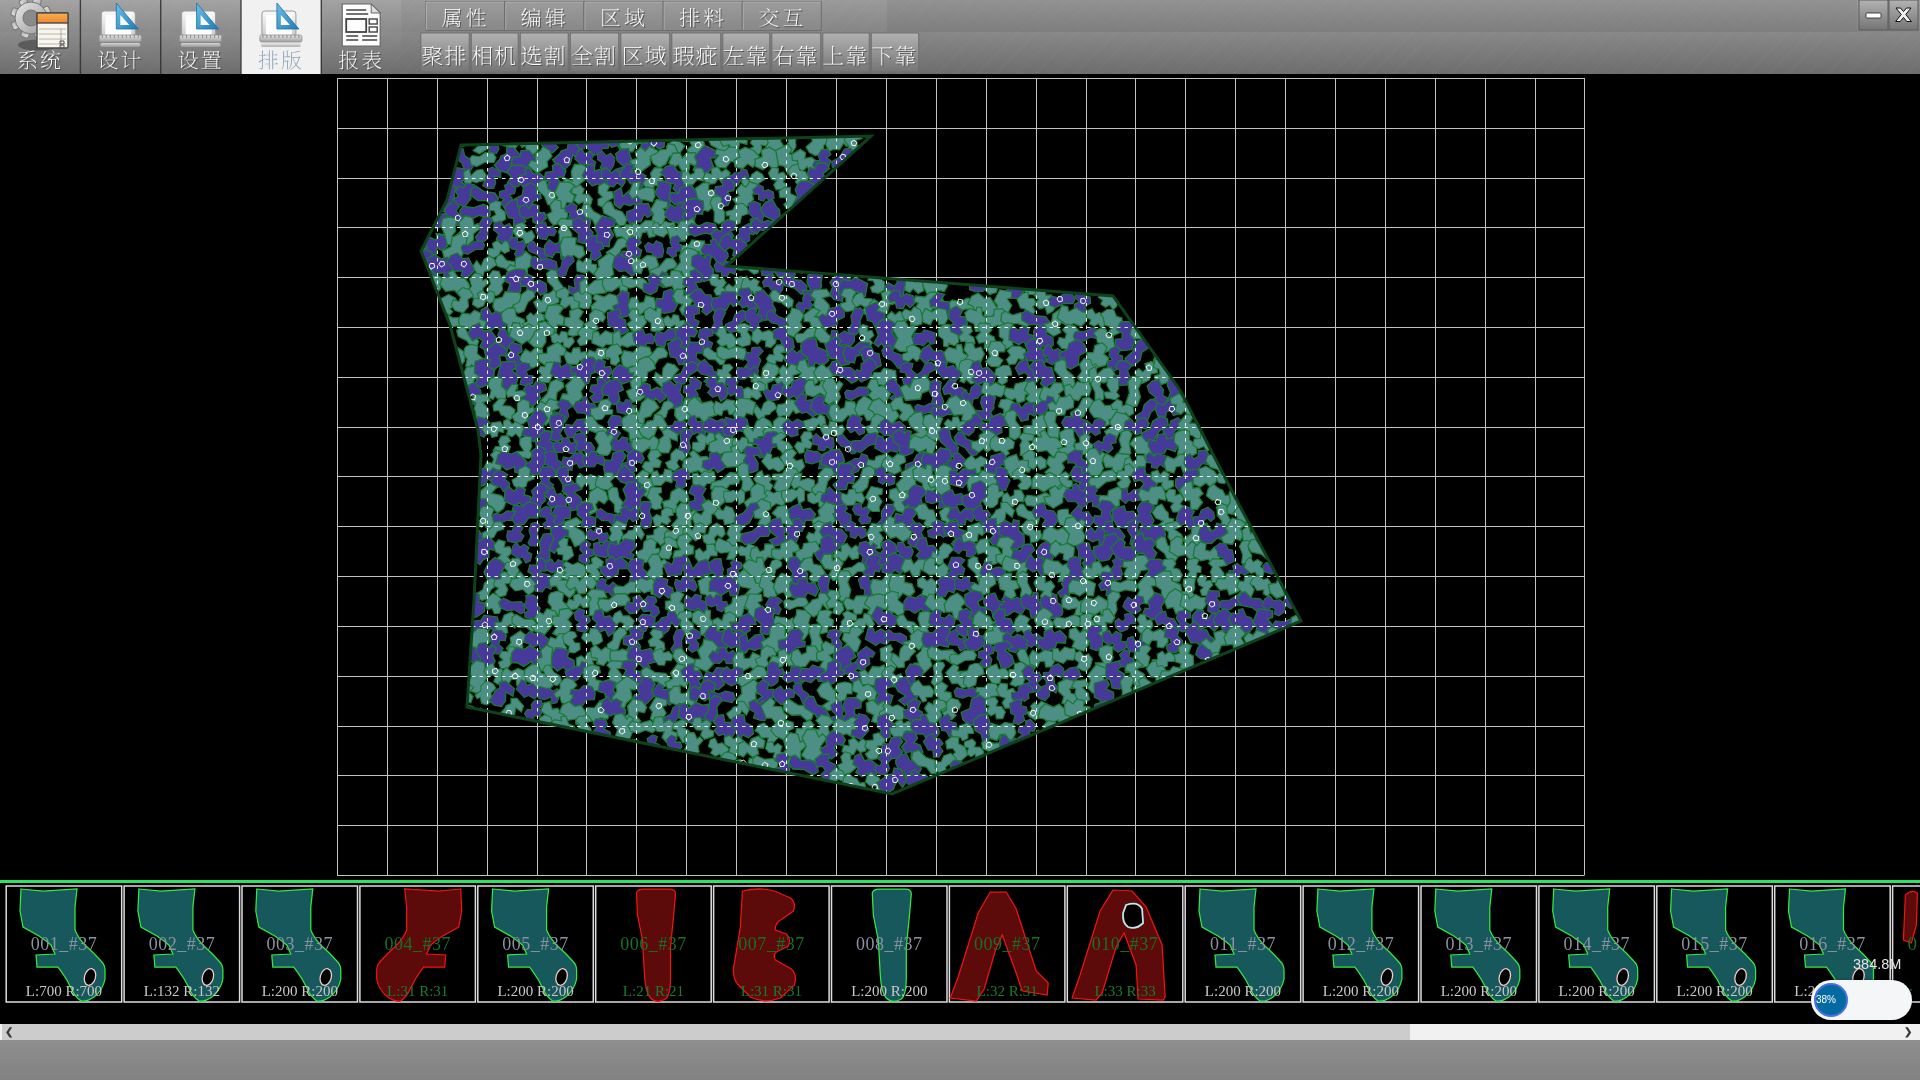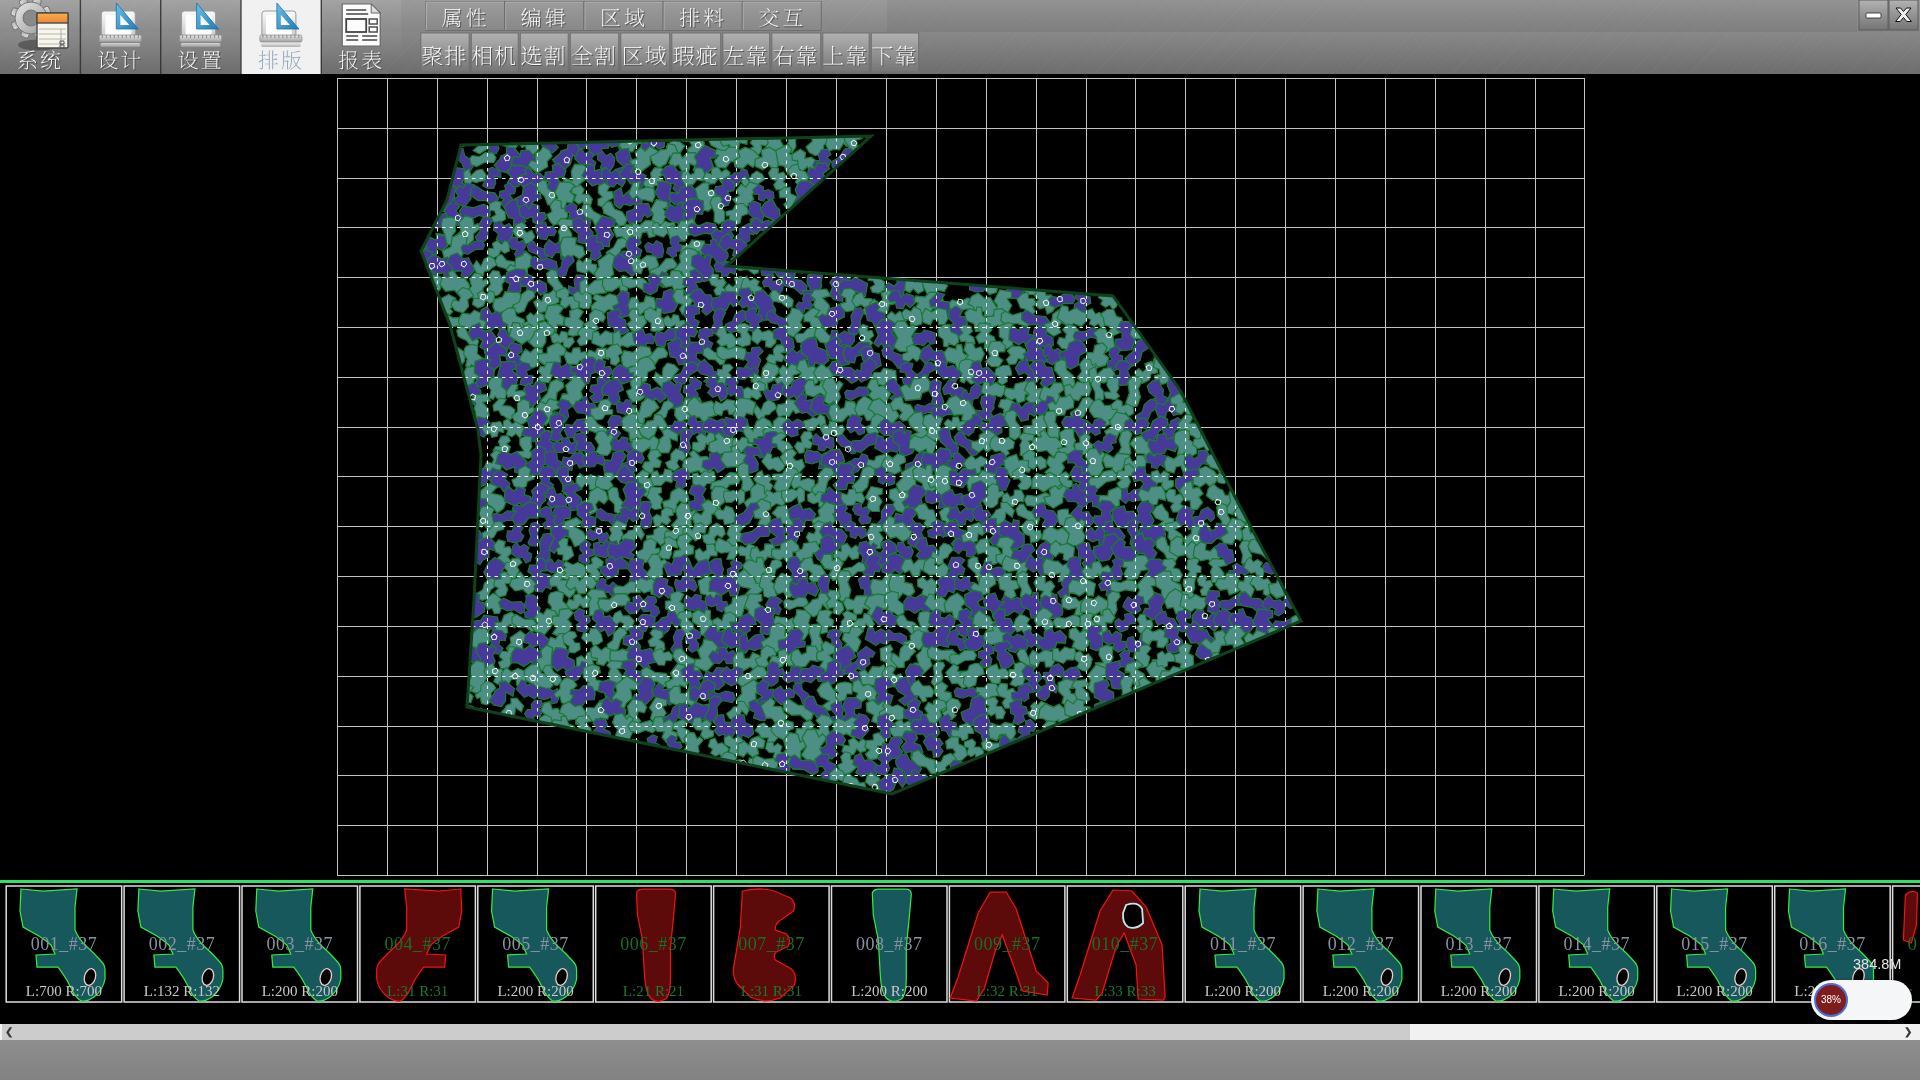--- a/index.html
+++ b/index.html
@@ -2,21 +2,21 @@
 <html><head><meta charset="utf-8"><style>
 html,body{margin:0;padding:0;width:1920px;height:1080px;overflow:hidden;background:#000;font-family:"Liberation Sans",sans-serif}
 #green{position:absolute;left:0;top:880px;width:1920px;height:3px;background:#2de365}
 #gap2{position:absolute;left:0;top:1003px;width:1920px;height:21px;background:#000}
 #sbar{position:absolute;left:0;top:1024px;width:1920px;height:16px;background:#f1f1f1}
 #sthumb{position:absolute;left:2px;top:1024px;width:1408px;height:16px;background:#cccccc}
 #sleft{position:absolute;left:5px;top:1024px;width:14px;height:16px;color:#3a3a3a;font-size:10px;font-weight:bold;line-height:16px}
 #sright{position:absolute;left:1904px;top:1024px;width:16px;height:16px;color:#3a3a3a;font-size:10px;font-weight:bold;line-height:16px}
 #status{position:absolute;left:0;top:1040px;width:1920px;height:40px;background:linear-gradient(#8e8e8e,#828282)}
 #badge{position:absolute;left:1811px;top:980px;width:101px;height:40px;background:#f4f6f8;border-radius:20px;box-shadow:0 0 3px rgba(0,0,0,.35)}
-#bcirc{position:absolute;left:1814px;top:983px;width:30px;height:30px;border-radius:50%;background:#7f1d1d;border:2.5px solid #4a6fe0;color:#fff;font-size:10px;text-align:center;line-height:30px}
+#bcirc{position:absolute;left:1814px;top:983px;width:30px;height:30px;border-radius:50%;background:#0369a1;border:2.5px solid #4a6fe0;color:#fff;font-size:10px;text-align:left;line-height:30px}
 #btext{position:absolute;left:1853px;top:944px;width:60px;height:40px;color:#e5e5e5;font-size:14.5px;line-height:40px}
 </style></head><body>
 <svg width="1920" height="74" viewBox="0 0 1920 74" style="position:absolute;left:0;top:0">
 <defs>
 <path id="zh0" d="M45 8 54 -22H928C943 -22 952 -17 955 -6C924 23 874 61 874 61L831 8H494V438H847C861 438 870 443 873 454C842 483 793 521 793 521L750 468H494V788C517 792 526 802 529 816L449 826V8Z"></path>
       <path id="zh1" d="M872 803 826 747H45L54 717H454V-72H461C481 -72 498 -60 498 -54V492C609 438 758 343 813 268C887 240 873 393 498 512V717H930C945 717 953 722 956 733C924 763 872 803 872 803Z"></path>
       <path id="zh2" d="M877 56 833 2H681L738 520C756 521 766 525 773 532L717 584L688 551H350C360 615 370 675 376 724H896C909 724 919 729 922 740C891 770 841 808 841 808L796 754H75L84 724H329C316 600 277 374 248 249C234 245 218 239 208 233L267 181L295 209H657L632 2H47L56 -28H933C947 -28 955 -23 958 -12C927 18 877 56 877 56ZM293 239C309 319 328 423 345 521H693L660 239Z"></path>
       <path id="zh3" d="M877 717 835 659H54L63 629H926C940 629 950 634 952 645C924 675 877 717 877 717ZM401 836 390 827C435 793 490 731 502 680C560 643 595 770 401 836ZM621 590 610 579C691 525 804 426 840 355C909 319 923 467 621 590ZM400 560 323 597C280 513 185 408 88 345L98 330C210 384 311 476 363 550C386 546 394 550 400 560ZM742 406 663 439C627 346 571 260 496 186C420 253 359 334 321 428L303 415C340 315 396 230 467 159C359 62 216 -13 42 -57L49 -73C235 -35 385 37 498 130C608 34 750 -33 916 -73C924 -51 943 -37 965 -36L967 -24C797 8 647 69 530 159C606 229 663 309 701 395C726 391 736 395 742 406Z"></path>
       <path id="zh4" d="M517 790C594 647 754 501 922 413C928 429 948 440 969 442L971 456C787 544 627 671 537 803C559 805 571 809 573 820L480 843C421 696 208 487 40 392L49 376C233 471 424 645 517 790ZM66 -7 75 -36H913C927 -36 937 -31 940 -21C908 9 858 47 858 47L815 -7H519V206H810C823 206 832 211 835 222C805 248 759 283 759 283L717 236H519V425H783C797 425 807 430 809 440C780 467 735 500 735 500L695 454H209L217 425H475V236H199L207 206H475V-7Z"></path>
       <path id="zh5" d="M284 842 272 834C304 808 337 759 342 721C389 685 429 788 284 842ZM941 804 860 814V12C860 -5 855 -11 836 -11C817 -11 720 -3 720 -3V-19C760 -23 786 -30 800 -38C813 -47 818 -60 821 -74C896 -66 904 -36 904 6V778C928 781 938 790 941 804ZM755 715 674 725V125H683C700 125 718 136 718 144V689C743 692 752 701 755 715ZM482 183V21H184V183ZM184 -60V-9H482V-65H488C503 -65 525 -53 526 -47V177C543 180 559 187 565 194L501 244L473 213H189L139 238V-75H147C166 -75 184 -64 184 -60ZM393 646 312 656V559H116L124 529H312V448H133L141 418H312V331H66L74 301H312V242H321C338 242 356 253 356 260V301H597C611 301 620 306 623 317C593 345 547 381 547 381L506 331H356V418H530C544 418 553 423 556 434C527 462 480 498 480 498L439 448H356V529H546C559 529 568 534 571 545C542 573 495 609 495 609L455 559H356V620C381 623 391 632 393 646ZM120 746 101 747C105 707 86 653 68 633C52 619 44 598 55 583C68 567 97 575 109 591C122 608 130 638 129 676H563C559 650 554 620 548 600L563 592C584 612 604 644 617 670C635 671 647 672 654 678L590 741L556 706H127C126 719 123 732 120 746Z"></path>

